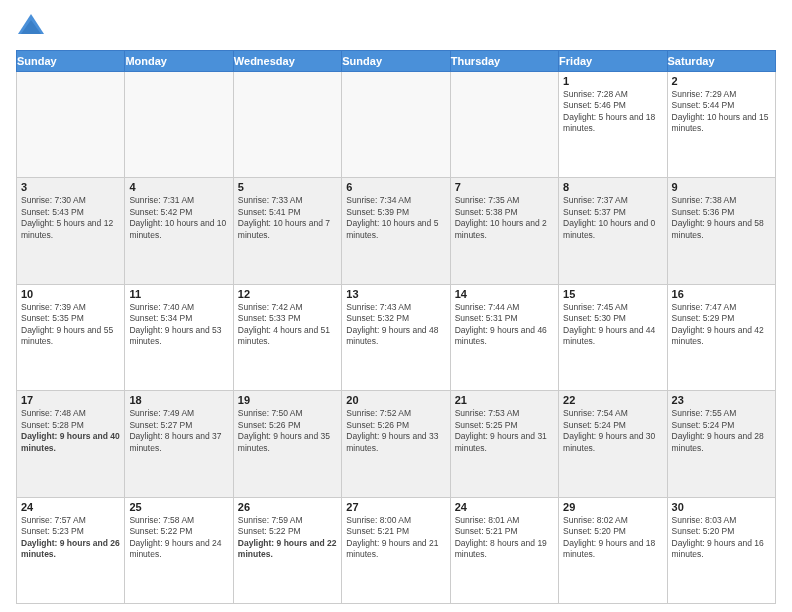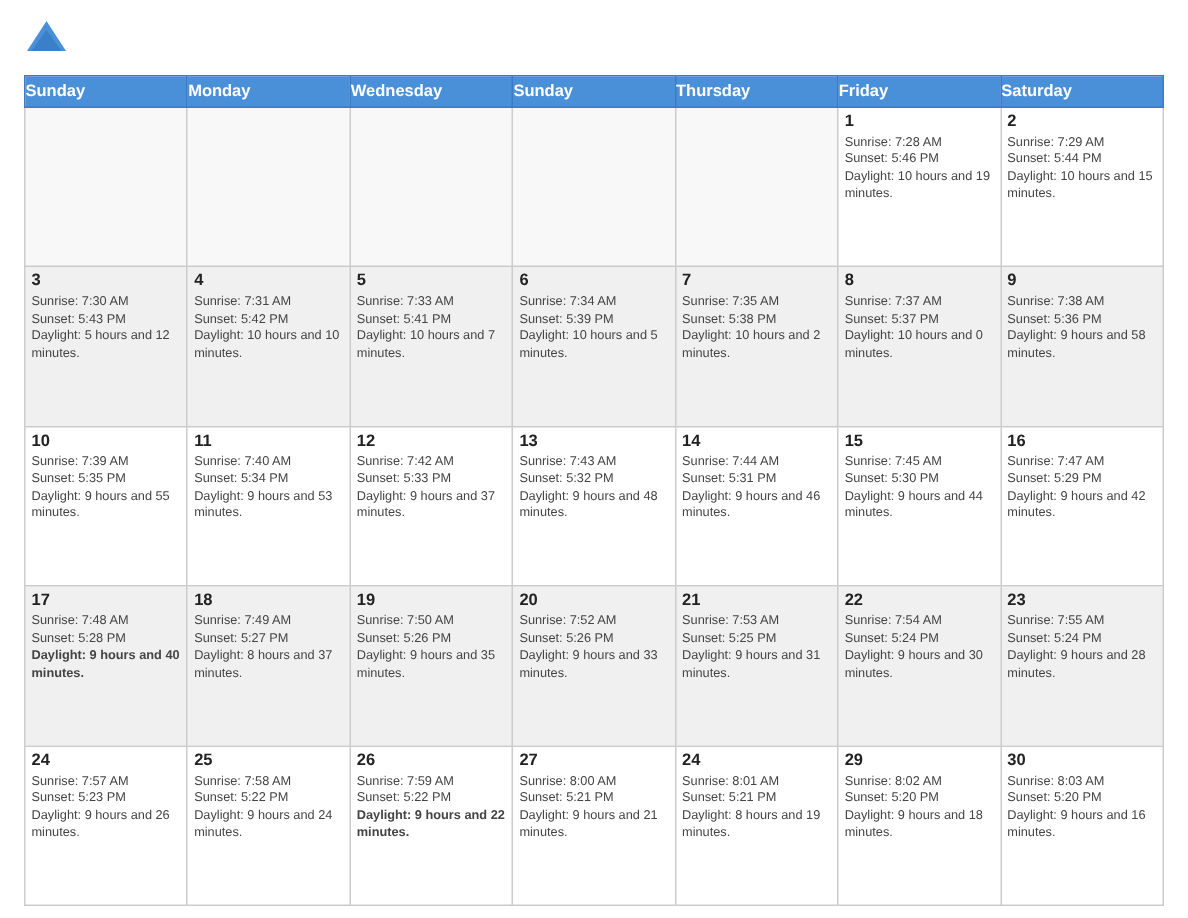--- a/index.html
+++ b/index.html
@@ -139,21 +139,21 @@
     </thead>
     <tbody id="calendar-body">
     <tr>
           <td class="empty"></td>
           <td class="empty"></td>
           <td class="empty"></td>
           <td class="empty"></td>
           <td class="empty"></td>
           <td>
             <span class="day-num">1</span>
-            <div class="day-info">Sunrise: 7:28 AM<br>Sunset: 5:46 PM<br><span style="font-weight:normal">Daylight: 10 hours and 19 minutes.</span></div>
+            <div class="day-info">Sunrise: 7:28 AM<br>Sunset: 5:46 PM<br><span style="font-weight:normal">Daylight: 5 hours and 18 minutes.</span></div>
           </td>
           <td>
             <span class="day-num">2</span>
             <div class="day-info">Sunrise: 7:29 AM<br>Sunset: 5:44 PM<br><span style="font-weight:normal">Daylight: 10 hours and 15 minutes.</span></div>
           </td>
         </tr>
         <tr class="row-shaded">
           <td>
             <span class="day-num">3</span>
             <div class="day-info">Sunrise: 7:30 AM<br>Sunset: 5:43 PM<br><span style="font-weight:normal">Daylight: 5 hours and 12 minutes.</span></div>
@@ -187,21 +187,21 @@
           <td>
             <span class="day-num">10</span>
             <div class="day-info">Sunrise: 7:39 AM<br>Sunset: 5:35 PM<br><span style="font-weight:normal">Daylight: 9 hours and 55 minutes.</span></div>
           </td>
           <td>
             <span class="day-num">11</span>
             <div class="day-info">Sunrise: 7:40 AM<br>Sunset: 5:34 PM<br><span style="font-weight:normal">Daylight: 9 hours and 53 minutes.</span></div>
           </td>
           <td>
             <span class="day-num">12</span>
-            <div class="day-info">Sunrise: 7:42 AM<br>Sunset: 5:33 PM<br><span style="font-weight:normal">Daylight: 9 hours and 37 minutes.</span></div>
+            <div class="day-info">Sunrise: 7:42 AM<br>Sunset: 5:33 PM<br><span style="font-weight:normal">Daylight: 4 hours and 51 minutes.</span></div>
           </td>
           <td>
             <span class="day-num">13</span>
             <div class="day-info">Sunrise: 7:43 AM<br>Sunset: 5:32 PM<br><span style="font-weight:normal">Daylight: 9 hours and 48 minutes.</span></div>
           </td>
           <td>
             <span class="day-num">14</span>
             <div class="day-info">Sunrise: 7:44 AM<br>Sunset: 5:31 PM<br><span style="font-weight:normal">Daylight: 9 hours and 46 minutes.</span></div>
           </td>
           <td>
@@ -239,21 +239,21 @@
             <div class="day-info">Sunrise: 7:54 AM<br>Sunset: 5:24 PM<br><span style="font-weight:normal">Daylight: 9 hours and 30 minutes.</span></div>
           </td>
           <td>
             <span class="day-num">23</span>
             <div class="day-info">Sunrise: 7:55 AM<br>Sunset: 5:24 PM<br><span style="font-weight:normal">Daylight: 9 hours and 28 minutes.</span></div>
           </td>
         </tr>
         <tr>
           <td>
             <span class="day-num">24</span>
-            <div class="day-info">Sunrise: 7:57 AM<br>Sunset: 5:23 PM<br><span style="font-weight:normal">Daylight: 9 hours and 26 minutes.</span></div>
+            <div class="day-info">Sunrise: 7:57 AM<br>Sunset: 5:23 PM<br><span style="font-weight:bold">Daylight: 9 hours and 26 minutes.</span></div>
           </td>
           <td>
             <span class="day-num">25</span>
             <div class="day-info">Sunrise: 7:58 AM<br>Sunset: 5:22 PM<br><span style="font-weight:normal">Daylight: 9 hours and 24 minutes.</span></div>
           </td>
           <td>
             <span class="day-num">26</span>
             <div class="day-info">Sunrise: 7:59 AM<br>Sunset: 5:22 PM<br><span style="font-weight:bold">Daylight: 9 hours and 22 minutes.</span></div>
           </td>
           <td>

